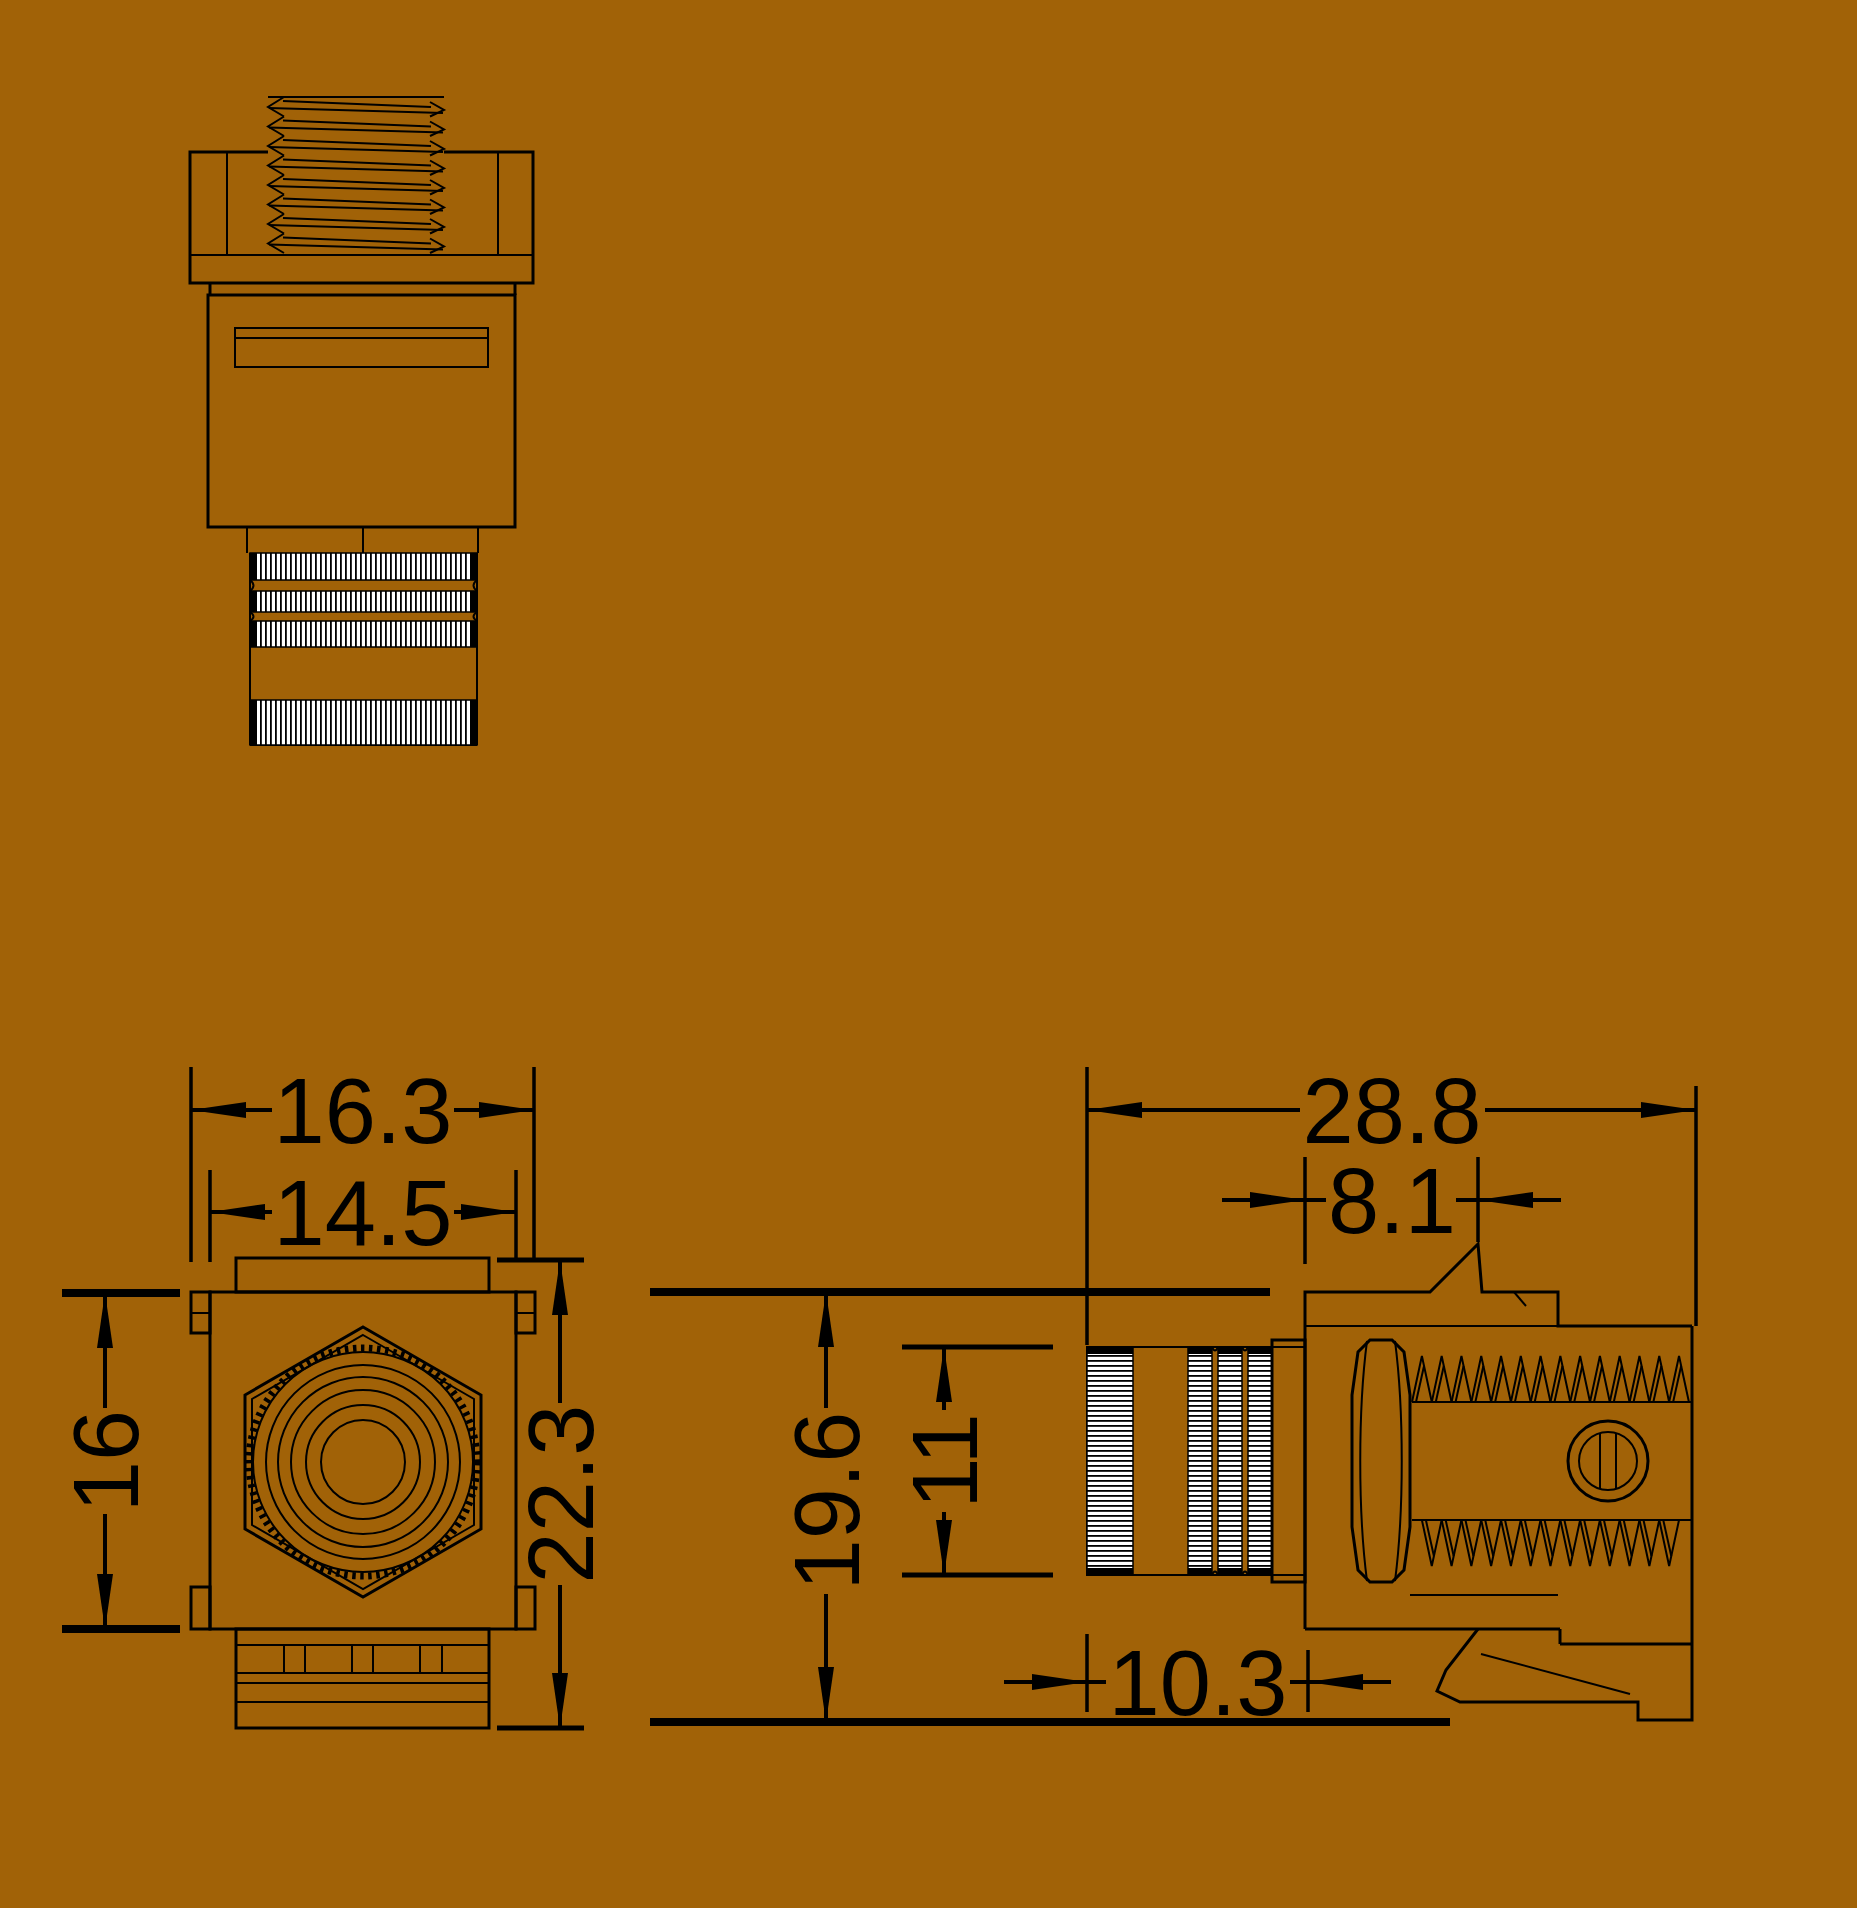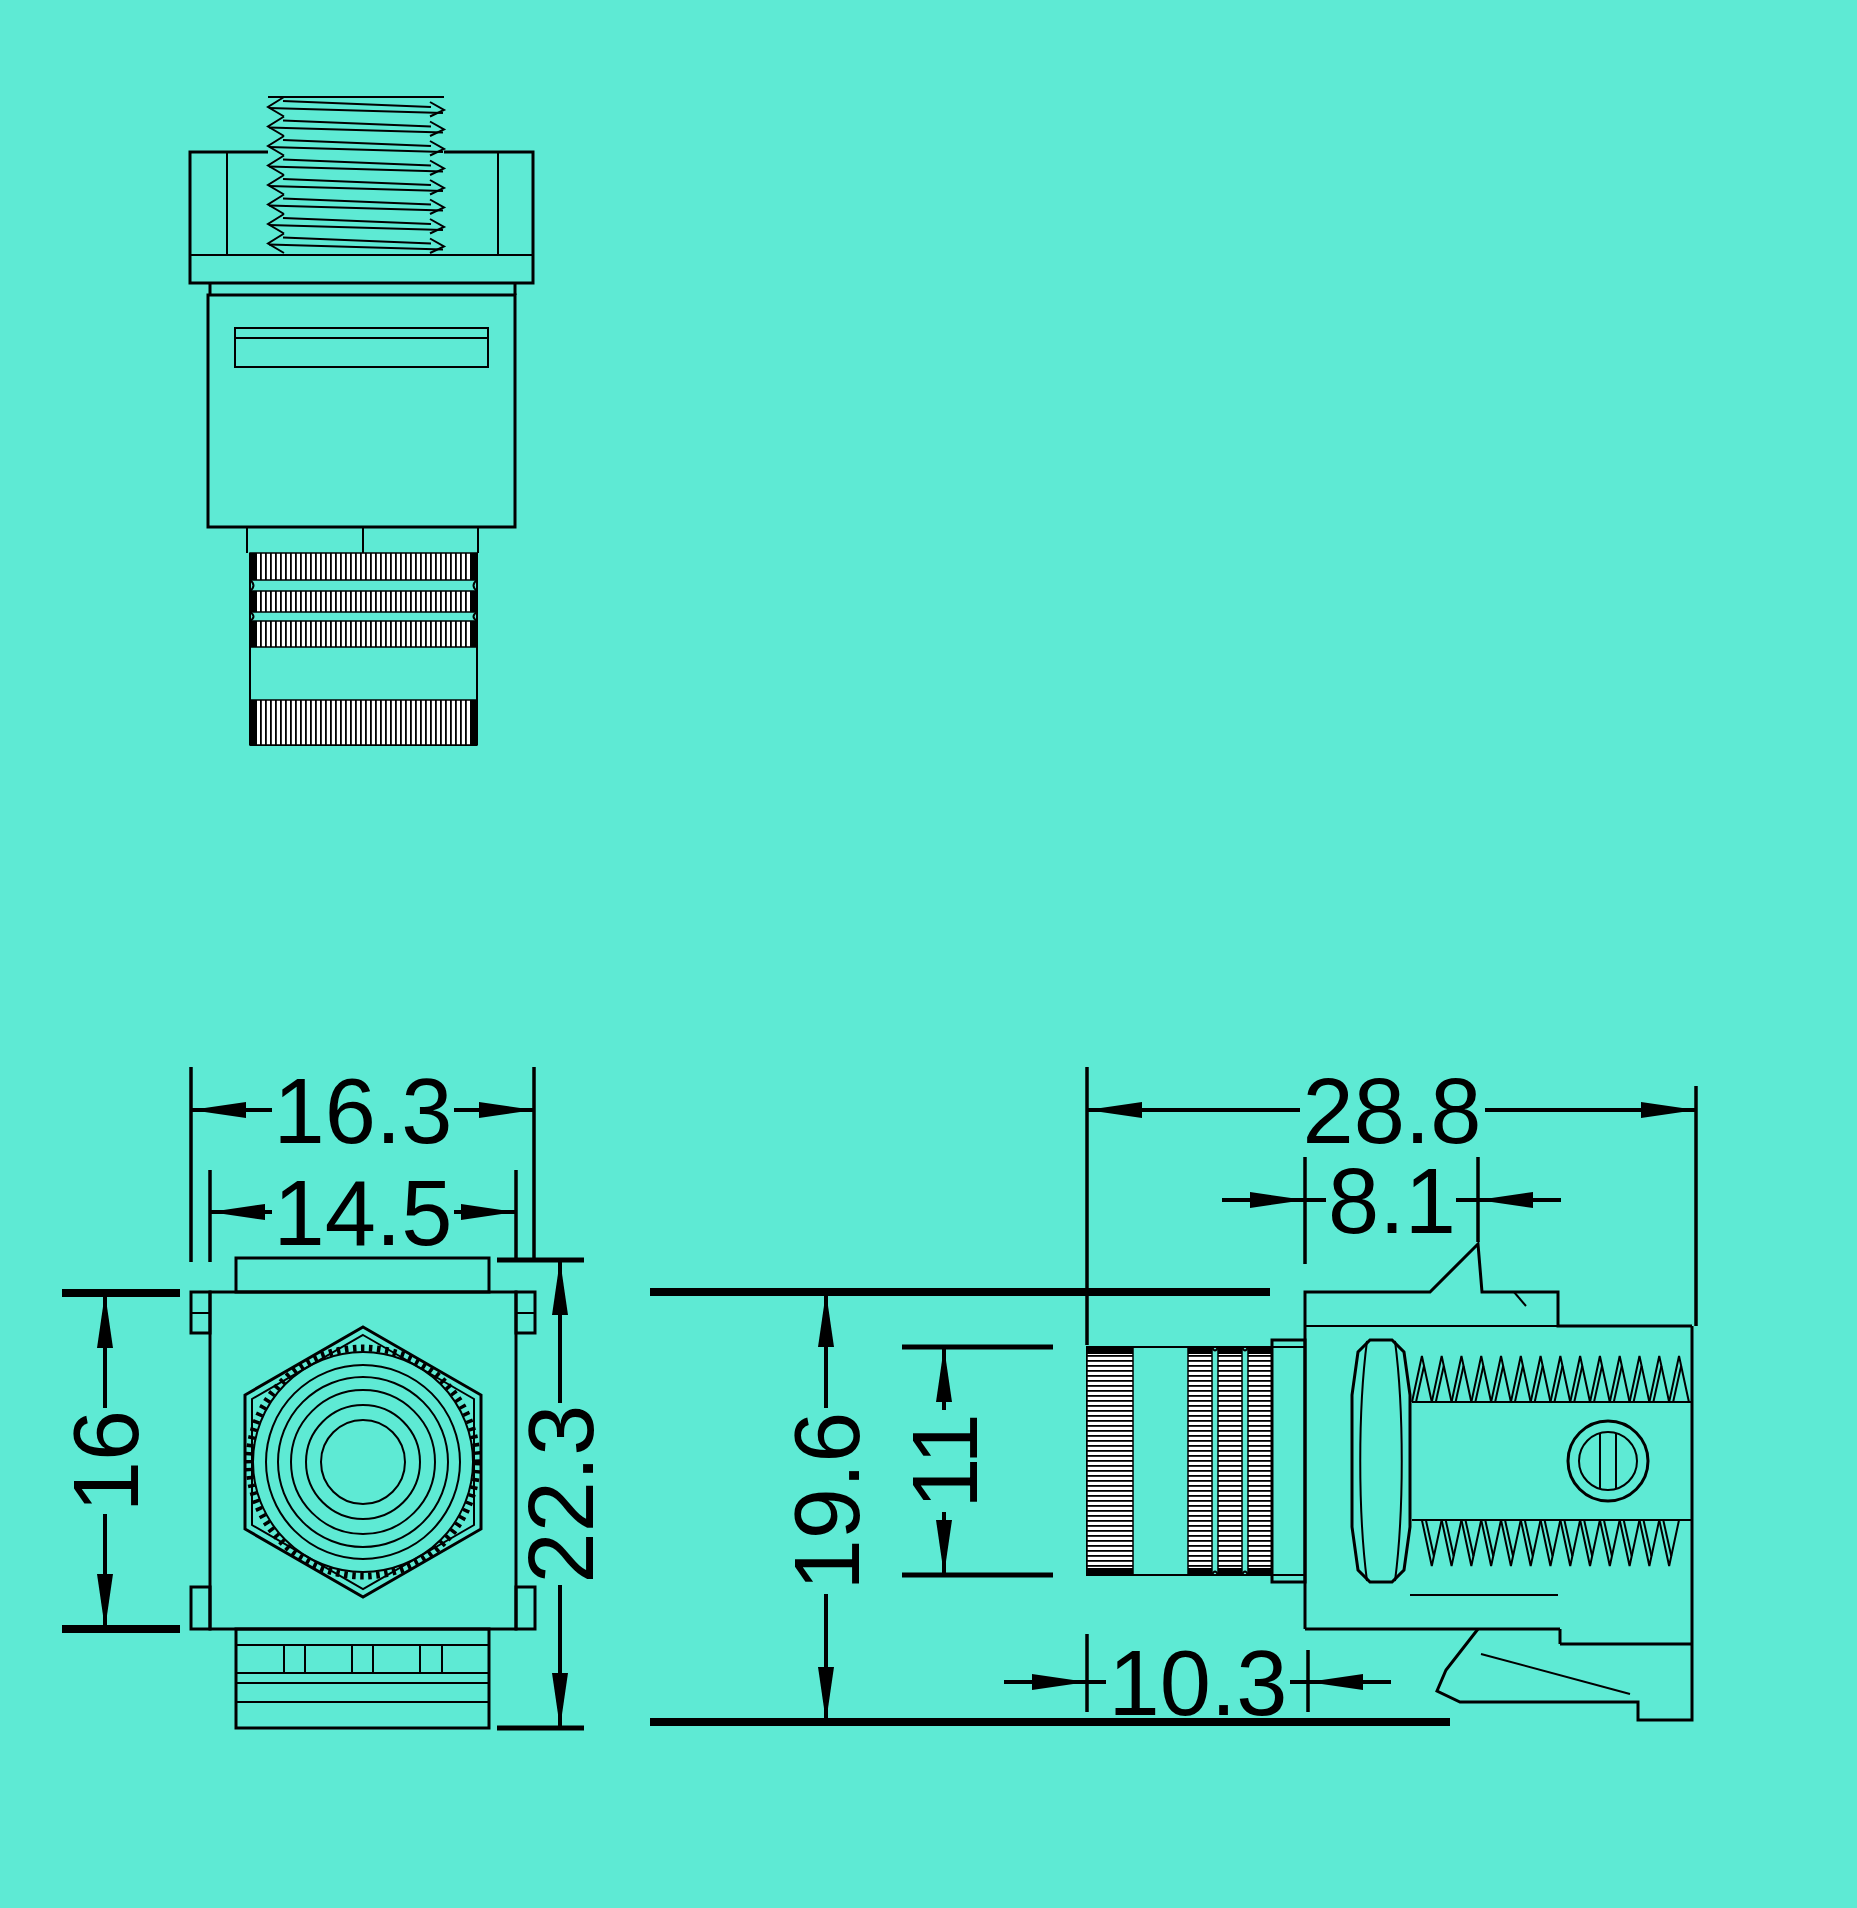--- a/index.html
+++ b/index.html
@@ -1,16 +1,16 @@
 <!DOCTYPE html>
 <html><head>
 <meta charset="utf-8">
 <style>
   html,body{margin:0;padding:0;background:#ffffff;}
-  .page{width:1857px;height:1908px;background:#5eead4;position:relative;overflow:hidden;}
+  .page{width:1857px;height:1908px;background:#a16207;position:relative;overflow:hidden;}
   svg{display:block;}
   .ol{fill:none;stroke:#000;stroke-width:3;stroke-linejoin:miter;}
   .th{fill:none;stroke:#000;stroke-width:2;}
   .dim{stroke:#000;stroke-width:4;fill:none;}
   .ext{stroke:#000;stroke-width:3.5;fill:none;}
   .extm{stroke:#000;stroke-width:5;fill:none;}
   .exth{stroke:#000;stroke-width:8;fill:none;}
   .arr{fill:#000;stroke:none;}
   .dimtxt{font-family:"Liberation Sans","DejaVu Sans",sans-serif;font-size:92px;fill:#000;text-anchor:middle;}
 </style>

